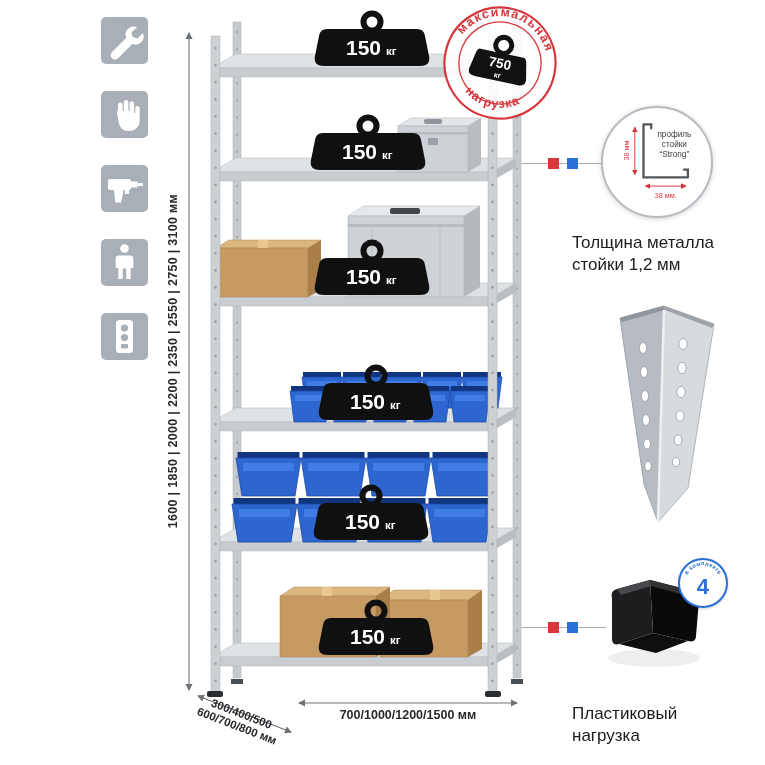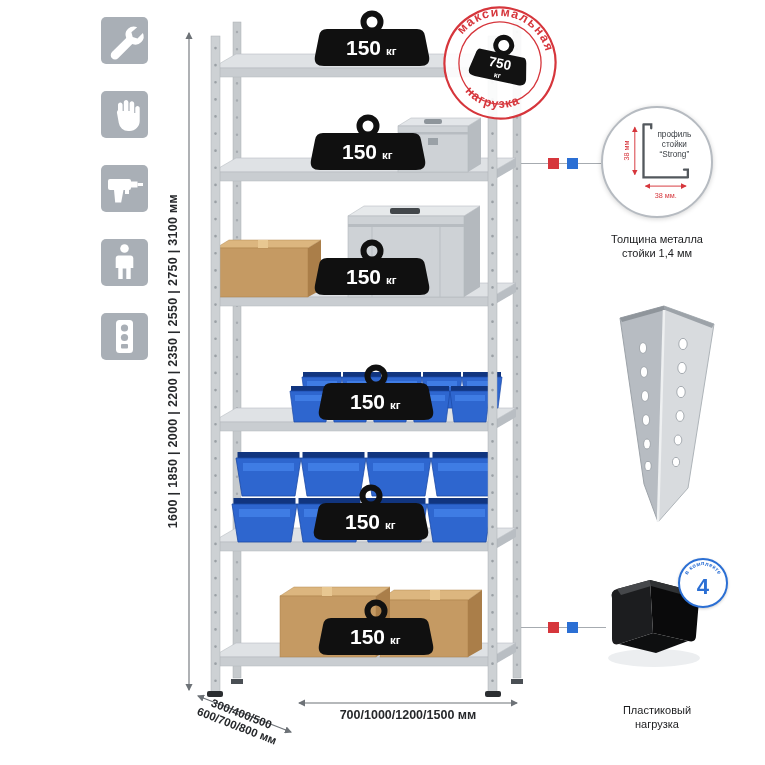--- a/index.html
+++ b/index.html
@@ -7,21 +7,21 @@
   body { background:#ffffff; font-family:"Liberation Sans", sans-serif; }
   .canvas { position:relative; width:765px; height:765px; background:#fff; overflow:hidden; }
   .tile { position:absolute; left:101px; width:47px; height:47px; background:#a9afb6; border-radius:5px; }
   .tile svg { width:100%; height:100%; display:block; }
   .scene { position:absolute; left:0; top:0; width:765px; height:765px; }
   .stamp { position:absolute; left:441px; top:4px; width:118px; height:118px; transform:rotate(12deg); }
   .stamp svg { width:100%; height:100%; display:block; }
   .callout-circle { position:absolute; left:601px; top:106px; width:112px; height:112px; border-radius:50%;
                     background:#fff; border:2px solid #b6bbc1; box-shadow:0 1px 5px rgba(0,0,0,.18); }
   .callout-circle svg { width:100%; height:100%; display:block; }
-  .caption { position:absolute; width:170px; text-align:center; font-size:11px; line-height:1.3; color:#1b1c1e; }
+  .caption { position:absolute; width:170px; text-align:left; font-size:17px; line-height:1.3; color:#1b1c1e; }
   .angle-figure { position:absolute; left:586px; top:296px; width:148px; height:238px; }
   .foot-figure { position:absolute; left:596px; top:574px; width:124px; height:100px; }
   .kit-badge { position:absolute; left:678px; top:558px; width:50px; height:50px; border-radius:50%;
                background:#fff; border:2px solid #2b6fd4; box-shadow:0 1px 3px rgba(0,0,0,.2); }
   .kit-badge svg, .angle-figure svg, .foot-figure svg { width:100%; height:100%; display:block; }
   svg text { user-select:none; }
 </style>
 </head>
 <body>
 
@@ -274,21 +274,21 @@
       <text x="65" y="93" text-anchor="middle" font-size="7.5" fill="#d6363c">38 мм.</text>
       <g font-size="8.5" fill="#3a3f44" text-anchor="middle">
         <text x="74" y="30">профиль</text>
         <text x="74" y="40">стойки</text>
         <text x="74" y="51">“Strong”</text>
       </g>
     </svg>
   </div>
   <div class="caption" style="left:572px; top:232px;">
     <span>Толщина металла</span><br>
-    <span>стойки 1,4 мм</span>
+    <span>стойки 1,2 мм</span>
   </div>
 
   <div class="angle-figure">
     <svg viewBox="0 0 148 238">
       <polygon points="78,10 128,28 102,192 72,226" fill="#d8dbde" stroke="#aeb4b9" stroke-width="1"></polygon>
       <polygon points="78,10 34,22 58,188 72,226" fill="#b7bcc2" stroke="#9da3a9" stroke-width="1"></polygon>
       <polygon points="34,22 78,10 79,14 36,26" fill="#8f959b"></polygon>
       <polygon points="78,10 128,28 126,32 79,14" fill="#9da3a9"></polygon>
       <line x1="78" y1="14" x2="72" y2="226" stroke="#eef0f1" stroke-width="2.5"></line>
       <g fill="#ffffff" stroke="#969ca2" stroke-width="0.8">

